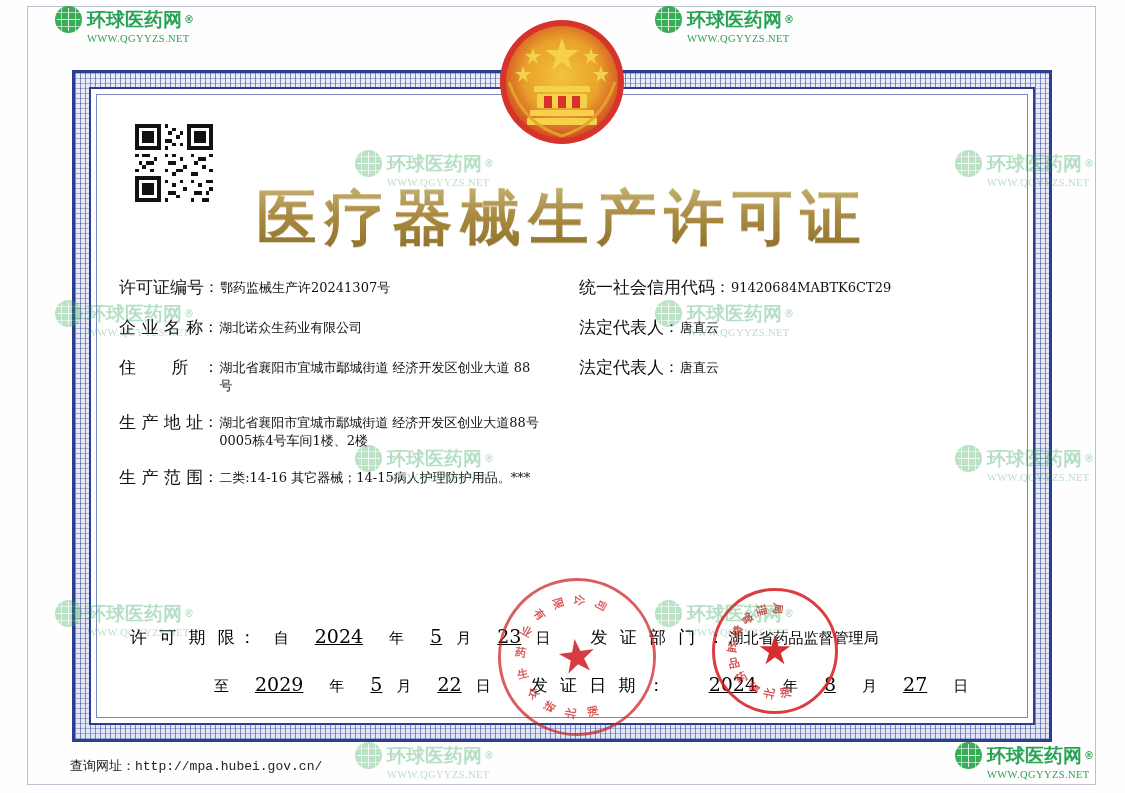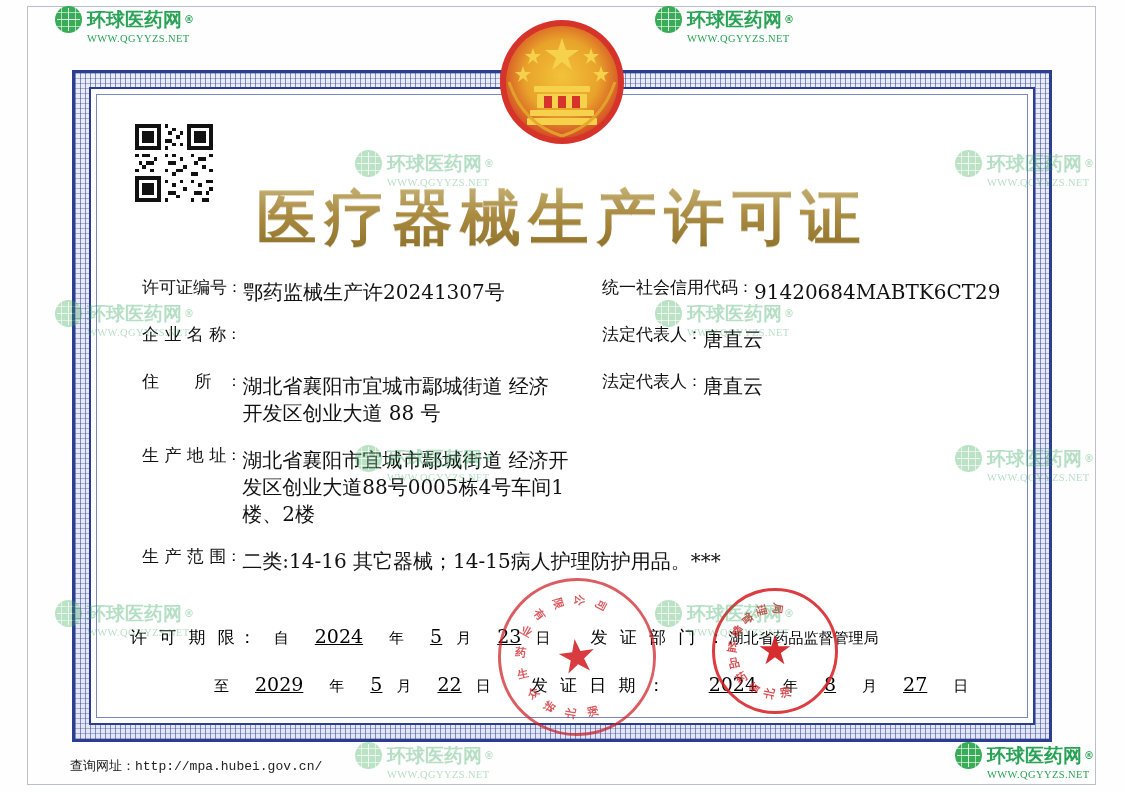--- a/index.html
+++ b/index.html
@@ -95,40 +95,40 @@
     -webkit-background-clip: text;
     background-clip: text;
     -webkit-text-fill-color: transparent;
     text-shadow: 0 1px 0 rgba(120,95,30,0.25);
     z-index: 6;
   }
 
   
   .fields {
     position: absolute;
-    left: 142px; top: 276px;
+    left: 119px; top: 276px;
     width: 870px;
     z-index: 6;
   }
   .row {
     position: relative;
     display: flex;
     align-items: flex-start;
     margin-bottom: 17px;
   }
   .lbl {
     font-size: 17px;
     color: #111;
     white-space: nowrap;
     font-family: "DejaVu Serif", "Liberation Serif", serif;
   }
   .lbl.sp2 { letter-spacing: 15px; }
   .colon { font-size: 15px; padding: 2px 1px 0 0; }
   .val {
-    font-size: 20px;
+    font-size: 13px;
     color: #111;
     line-height: 1.35;
     padding-top: 3px;
     font-family: "DejaVu Serif", "Liberation Serif", serif;
   }
   .left-col { width: 460px; display: flex; align-items: flex-start; }
   .right-col { display: flex; align-items: flex-start; }
 
   
   .term {
@@ -396,20 +396,21 @@
         <span class="lbl">统一社会信用代码</span>
         <span class="colon">：</span>
         <span class="val">91420684MABTK6CT29</span>
       </div>
     </div>
 
     <div class="row">
       <div class="left-col">
         <span class="lbl">企 业 名 称</span>
         <span class="colon">：</span>
+        <span class="val">湖北诺众生药业有限公司</span>
       </div>
       <div class="right-col">
         <span class="lbl">法定代表人</span>
         <span class="colon">：</span>
         <span class="val">唐直云</span>
       </div>
     </div>
 
     <div class="row">
       <div class="left-col">

